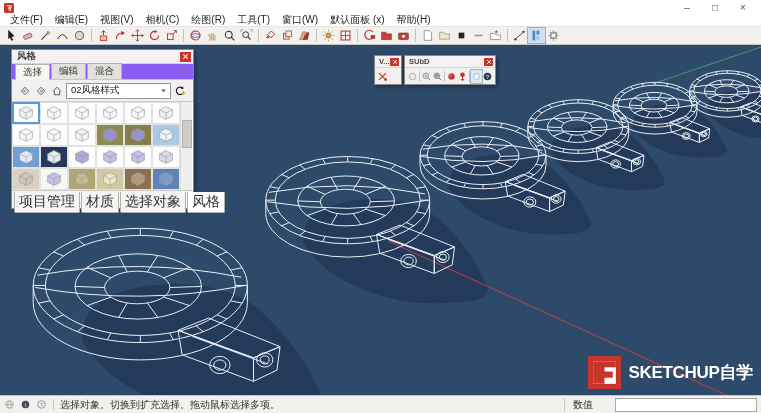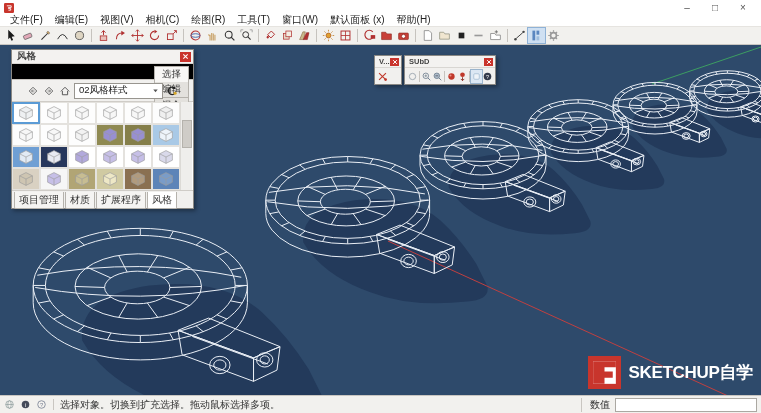--- a/index.html
+++ b/index.html
@@ -26,39 +26,39 @@
 
   
   .viewport{position:relative;flex:1 1 auto;overflow:hidden;}
   svg.scene{position:absolute;left:0;top:0;width:761px;height:356px;display:block;}
 
   
   .panel{position:absolute;left:11px;top:4px;width:181px;background:#f1f0ee;border:1px solid #8a8884;box-shadow:2px 2px 4px rgba(0,0,0,.35);font-size:9.5px;color:#333;}
   .p-title{height:13px;display:flex;align-items:center;padding:0 2px 0 5px;background:#f3f2f0;border-bottom:1px solid #d8d6d2;font-weight:bold;color:#444;}
   .close-red{margin-left:auto;width:11px;height:10px;background:#c9342c;display:flex;align-items:center;justify-content:center;}
   .close-red svg{width:7px;height:7px;}
-  .p-tabs{height:14px;display:flex;align-items:flex-end;padding:1px 3px 0 3px;border-bottom:1px solid #c9c6c1;background:#000000;flex-direction:column;}
+  .p-tabs{height:14px;display:flex;align-items:flex-end;padding:1px 3px 0 3px;border-bottom:1px solid #c9c6c1;background:#8b5cf6;}
   .p-tab{padding:1px 7px;border:1px solid #b5b2ac;border-bottom:none;background:#e3e1dd;margin-right:1px;font-size:9.5px;}
   .p-tab.active{background:#f8f7f5;position:relative;top:1px;}
   .p-tabs .chev{margin-left:auto;width:12px;height:12px;}
-  .p-nav{height:19px;display:flex;align-items:center;gap:2px;padding:1px 14px;}
+  .p-nav{height:19px;display:flex;align-items:center;gap:2px;padding:1px 6px;}
   .nav-btn{width:14px;height:14px;display:flex;align-items:center;justify-content:center;background:transparent;border:none;padding:0;}
   .nav-btn svg{width:12px;height:12px;}
   .dropdown{flex:1 1 auto;height:14px;background:#fff;border:1px solid #9a9archive08;border:1px solid #98958f;display:flex;align-items:center;padding:0 2px 0 4px;font-size:9.5px;color:#222;}
   .dropdown .val{flex:1;white-space:nowrap;overflow:hidden;}
   .dropdown svg{width:9px;height:9px;flex:0 0 auto;}
   .p-grid-wrap{display:flex;background:#fff;border-top:1px solid #cfccc7;border-bottom:1px solid #cfccc7;}
   .p-grid{width:168px;height:88px;display:grid;grid-template-columns:repeat(6,28px);grid-auto-rows:22px;}
   .cell{border:1px solid #e4e2de;box-sizing:border-box;display:flex;align-items:center;justify-content:center;}
   .cell svg{width:22px;height:16px;}
   .cell.selected{outline:2px solid #5b9bd5;outline-offset:-2px;}
   .p-scroll{width:11px;background:#efeeec;border-left:1px solid #dcdad6;position:relative;}
   .p-thumb{position:absolute;left:1px;top:18px;width:8px;height:26px;background:#cfccc7;border:1px solid #b5b2ac;}
   .p-bottabs{height:15px;display:flex;align-items:flex-start;gap:1px;padding:1px 2px;background:#f1f0ee;}
-  .bt-tab{font-size:10px;padding:1px 4px;background:#f5f4f2;border:1px solid #b5b2ac;border-top:none;border-radius:0 0 2px 2px;white-space:nowrap;}
+  .bt-tab{font-size:14px;padding:1px 4px;background:#f5f4f2;border:1px solid #b5b2ac;border-top:none;border-radius:0 0 2px 2px;white-space:nowrap;}
   .bt-tab.active{background:#ffffff;}
 
   
   .float-tb{position:absolute;top:10px;background:#f1f0ee;border:1px solid #8a8884;box-shadow:2px 2px 4px rgba(0,0,0,.35);}
   .ft-title{height:11px;display:flex;align-items:center;padding:0 2px 0 4px;font-size:7.5px;font-weight:bold;color:#444;background:#f3f2f0;border-bottom:1px solid #d8d6d2;}
   .ft-close{margin-left:auto;width:9px;height:8px;background:#c9342c;display:flex;align-items:center;justify-content:center;}
   .ft-close svg{width:6px;height:6px;}
   .ft-body{display:flex;align-items:center;padding:1px 2px;height:14px;}
   .ft-btn{width:11px;height:13px;display:flex;align-items:center;justify-content:center;border:none;background:transparent;padding:0;}
   .ft-btn svg{width:11px;height:11px;}
@@ -71,21 +71,21 @@
   .watermark{position:absolute;right:8px;bottom:6px;display:flex;align-items:center;gap:7px;}
   .wm-logo{width:33px;height:33px;}
   .wm-title{font-size:17px;font-weight:bold;color:#ffffff;letter-spacing:-0.3px;line-height:18px;white-space:nowrap;}
   .wm-url{font-size:10.5px;font-weight:bold;color:#e9e9e9;letter-spacing:0.2px;white-space:nowrap;}
 
   
   .statusbar{height:17px;background:#f2f1ee;border-top:1px solid #c9c6c1;display:flex;align-items:center;padding:0 4px;font-size:10px;color:#333;flex:0 0 auto;}
   .sb-icons{display:flex;align-items:center;gap:5px;padding-right:6px;border-right:1px solid #c9c6c1;margin-right:6px;}
   .sb-icons svg{width:11px;height:11px;}
   .sb-hint{white-space:nowrap;overflow:hidden;}
-  .sb-right{margin-left:auto;display:flex;align-items:center;gap:5px;border-left:1px solid #c9c6c1;padding-left:8px;}
+  .sb-right{margin-left:auto;display:flex;align-items:center;gap:22px;border-left:1px solid #c9c6c1;padding-left:8px;}
   .sb-right input{width:136px;height:12px;border:1px solid #aba8a2;font-size:9.5px;padding:0 2px;background:#fff;}
 </style>
 </head>
 <body>
 
 <div class="window">
 
   <div class="titlebar">
     <svg class="app-logo" viewBox="0 0 16 16">
         <rect width="16" height="16" rx="2" fill="#c8352c"></rect>
@@ -557,21 +557,21 @@
               </svg>
             </div>
           </div>
         <div class="p-scroll">
             <div class="p-thumb"></div>
           </div>
       </div>
       <div class="p-bottabs">
           <span class="bt-tab">项目管理</span>
           <span class="bt-tab">材质</span>
-          <span class="bt-tab">扩展程序</span>
+          <span class="bt-tab">选择对象</span>
           <span class="bt-tab active">风格</span>
         </div>
     </div>
 
     <div class="float-tb vray">
       <div class="ft-title">
         <span>V...</span>
         <span class="ft-close">
             <svg viewBox="0 0 16 16">
               <path d="M3,3 L13,13 M13,3 L3,13" stroke="#fff" stroke-width="2.6"></path>

